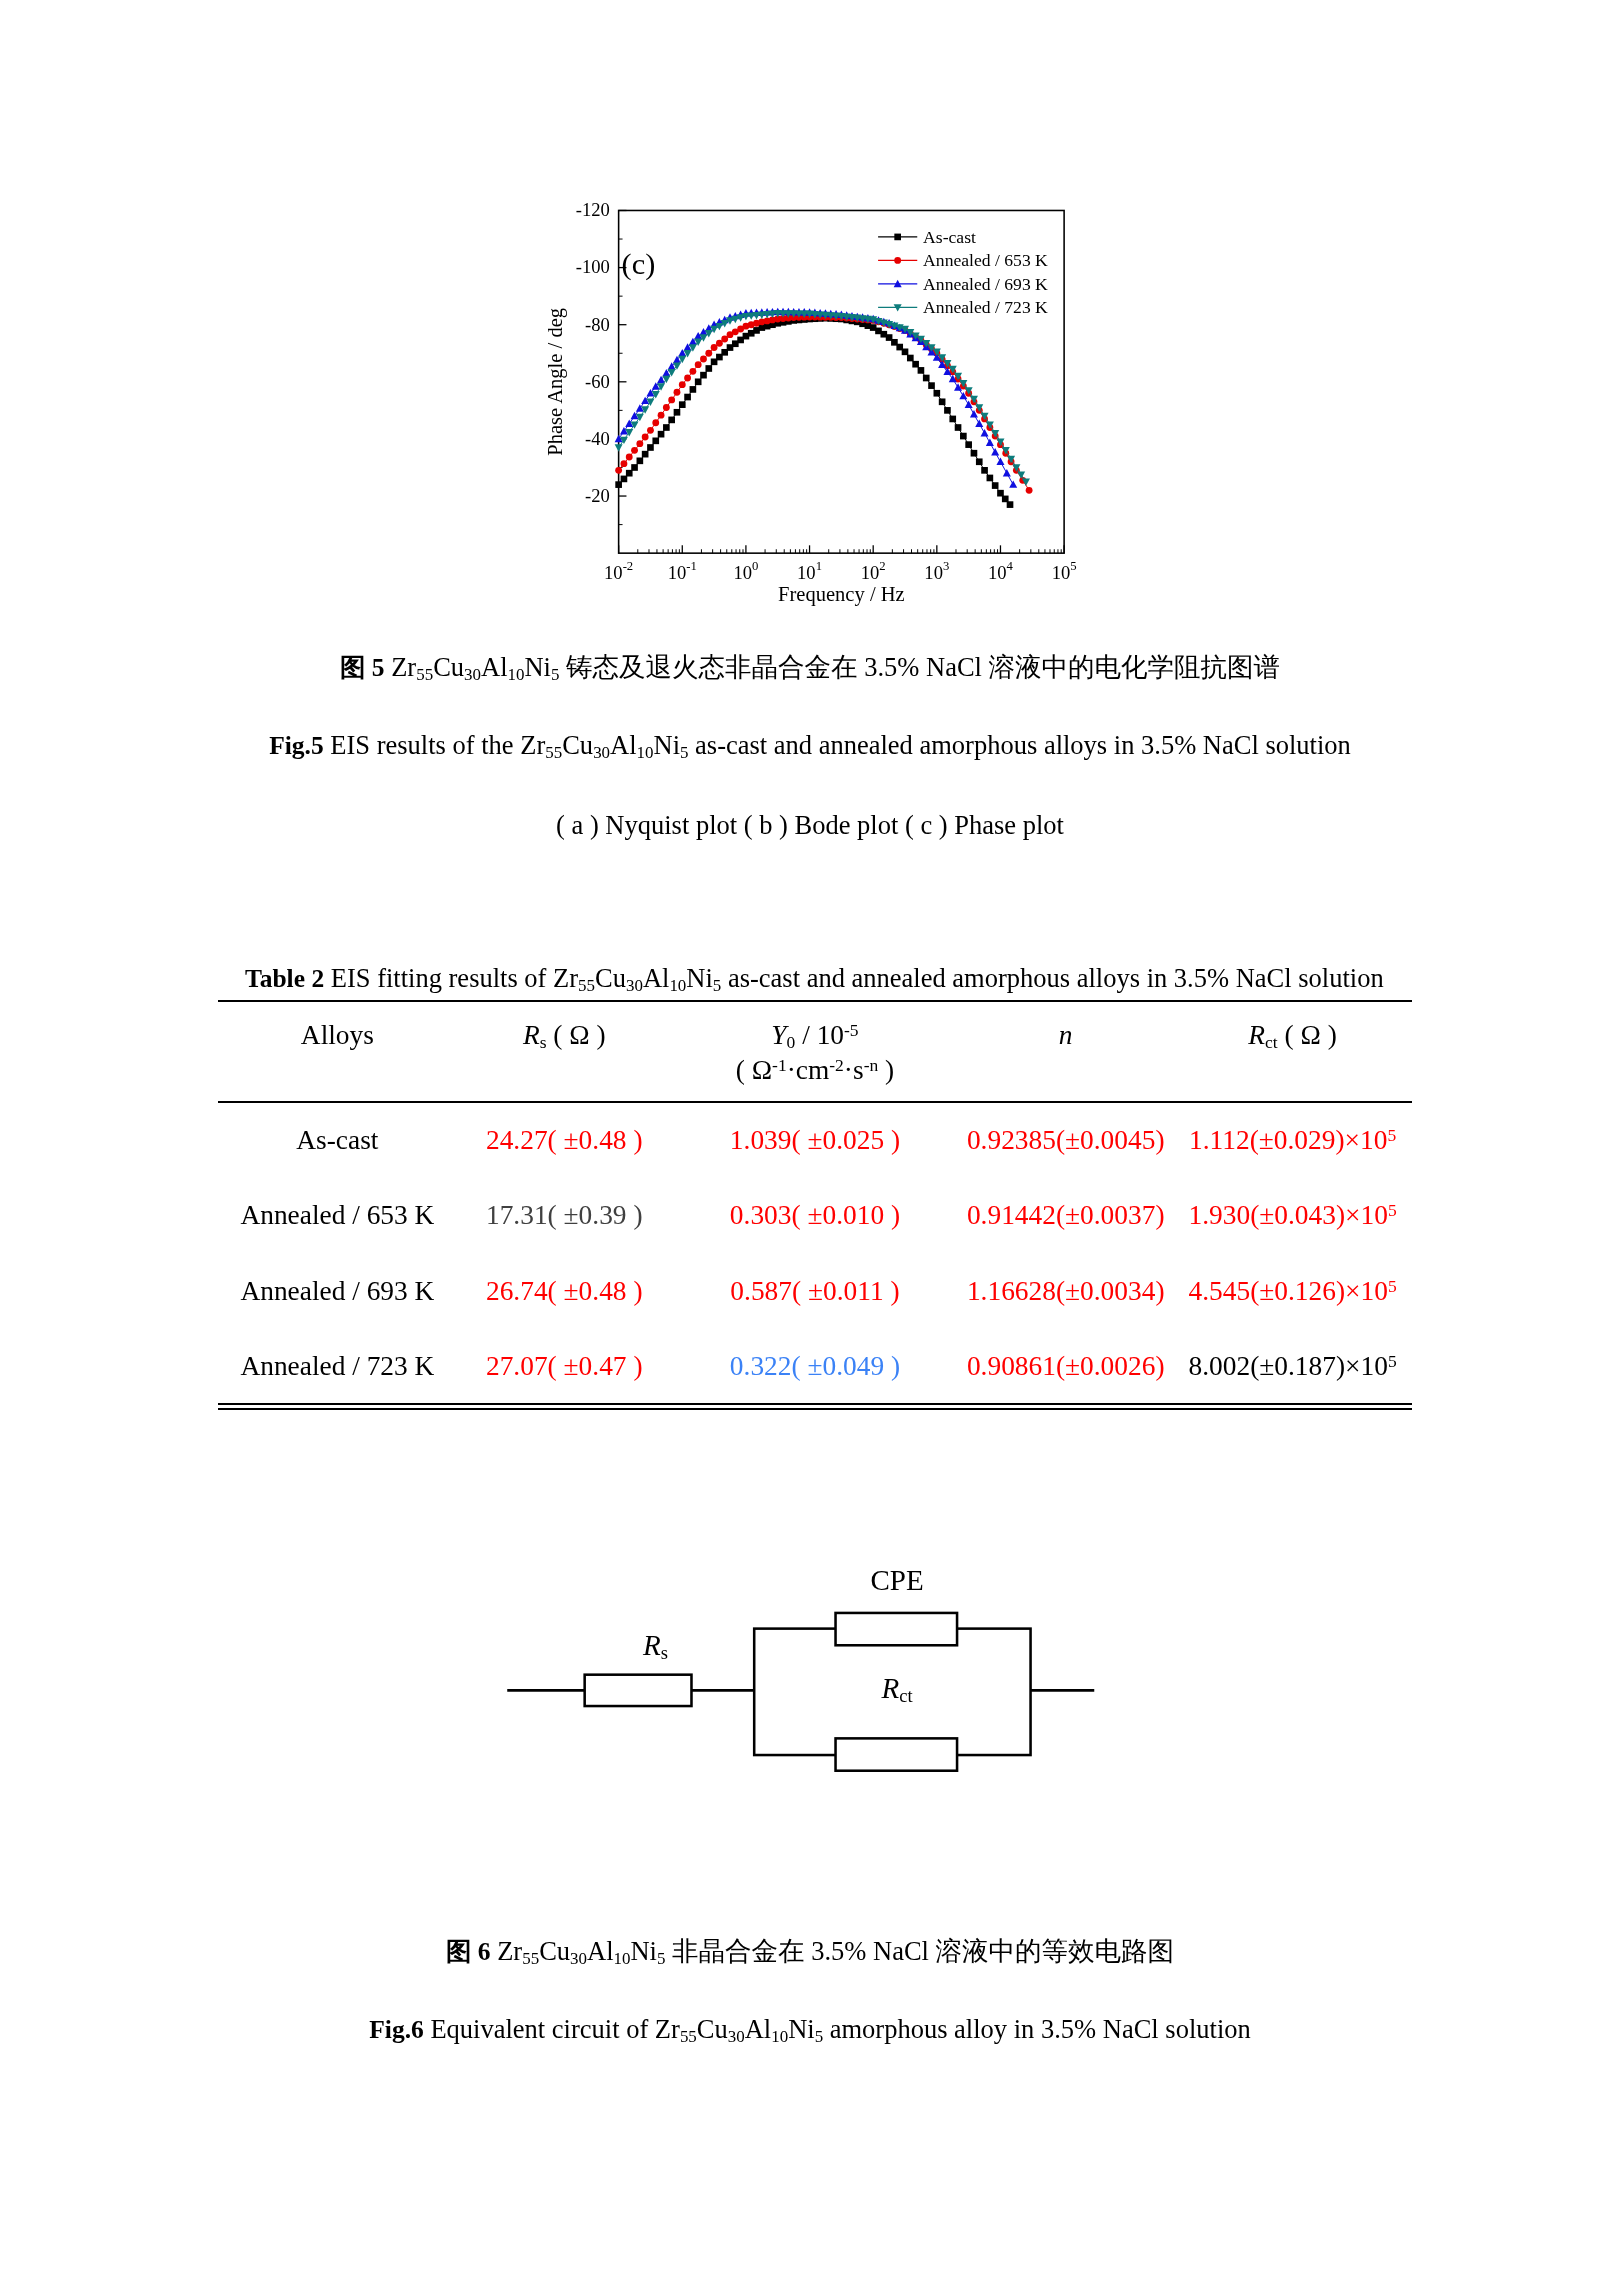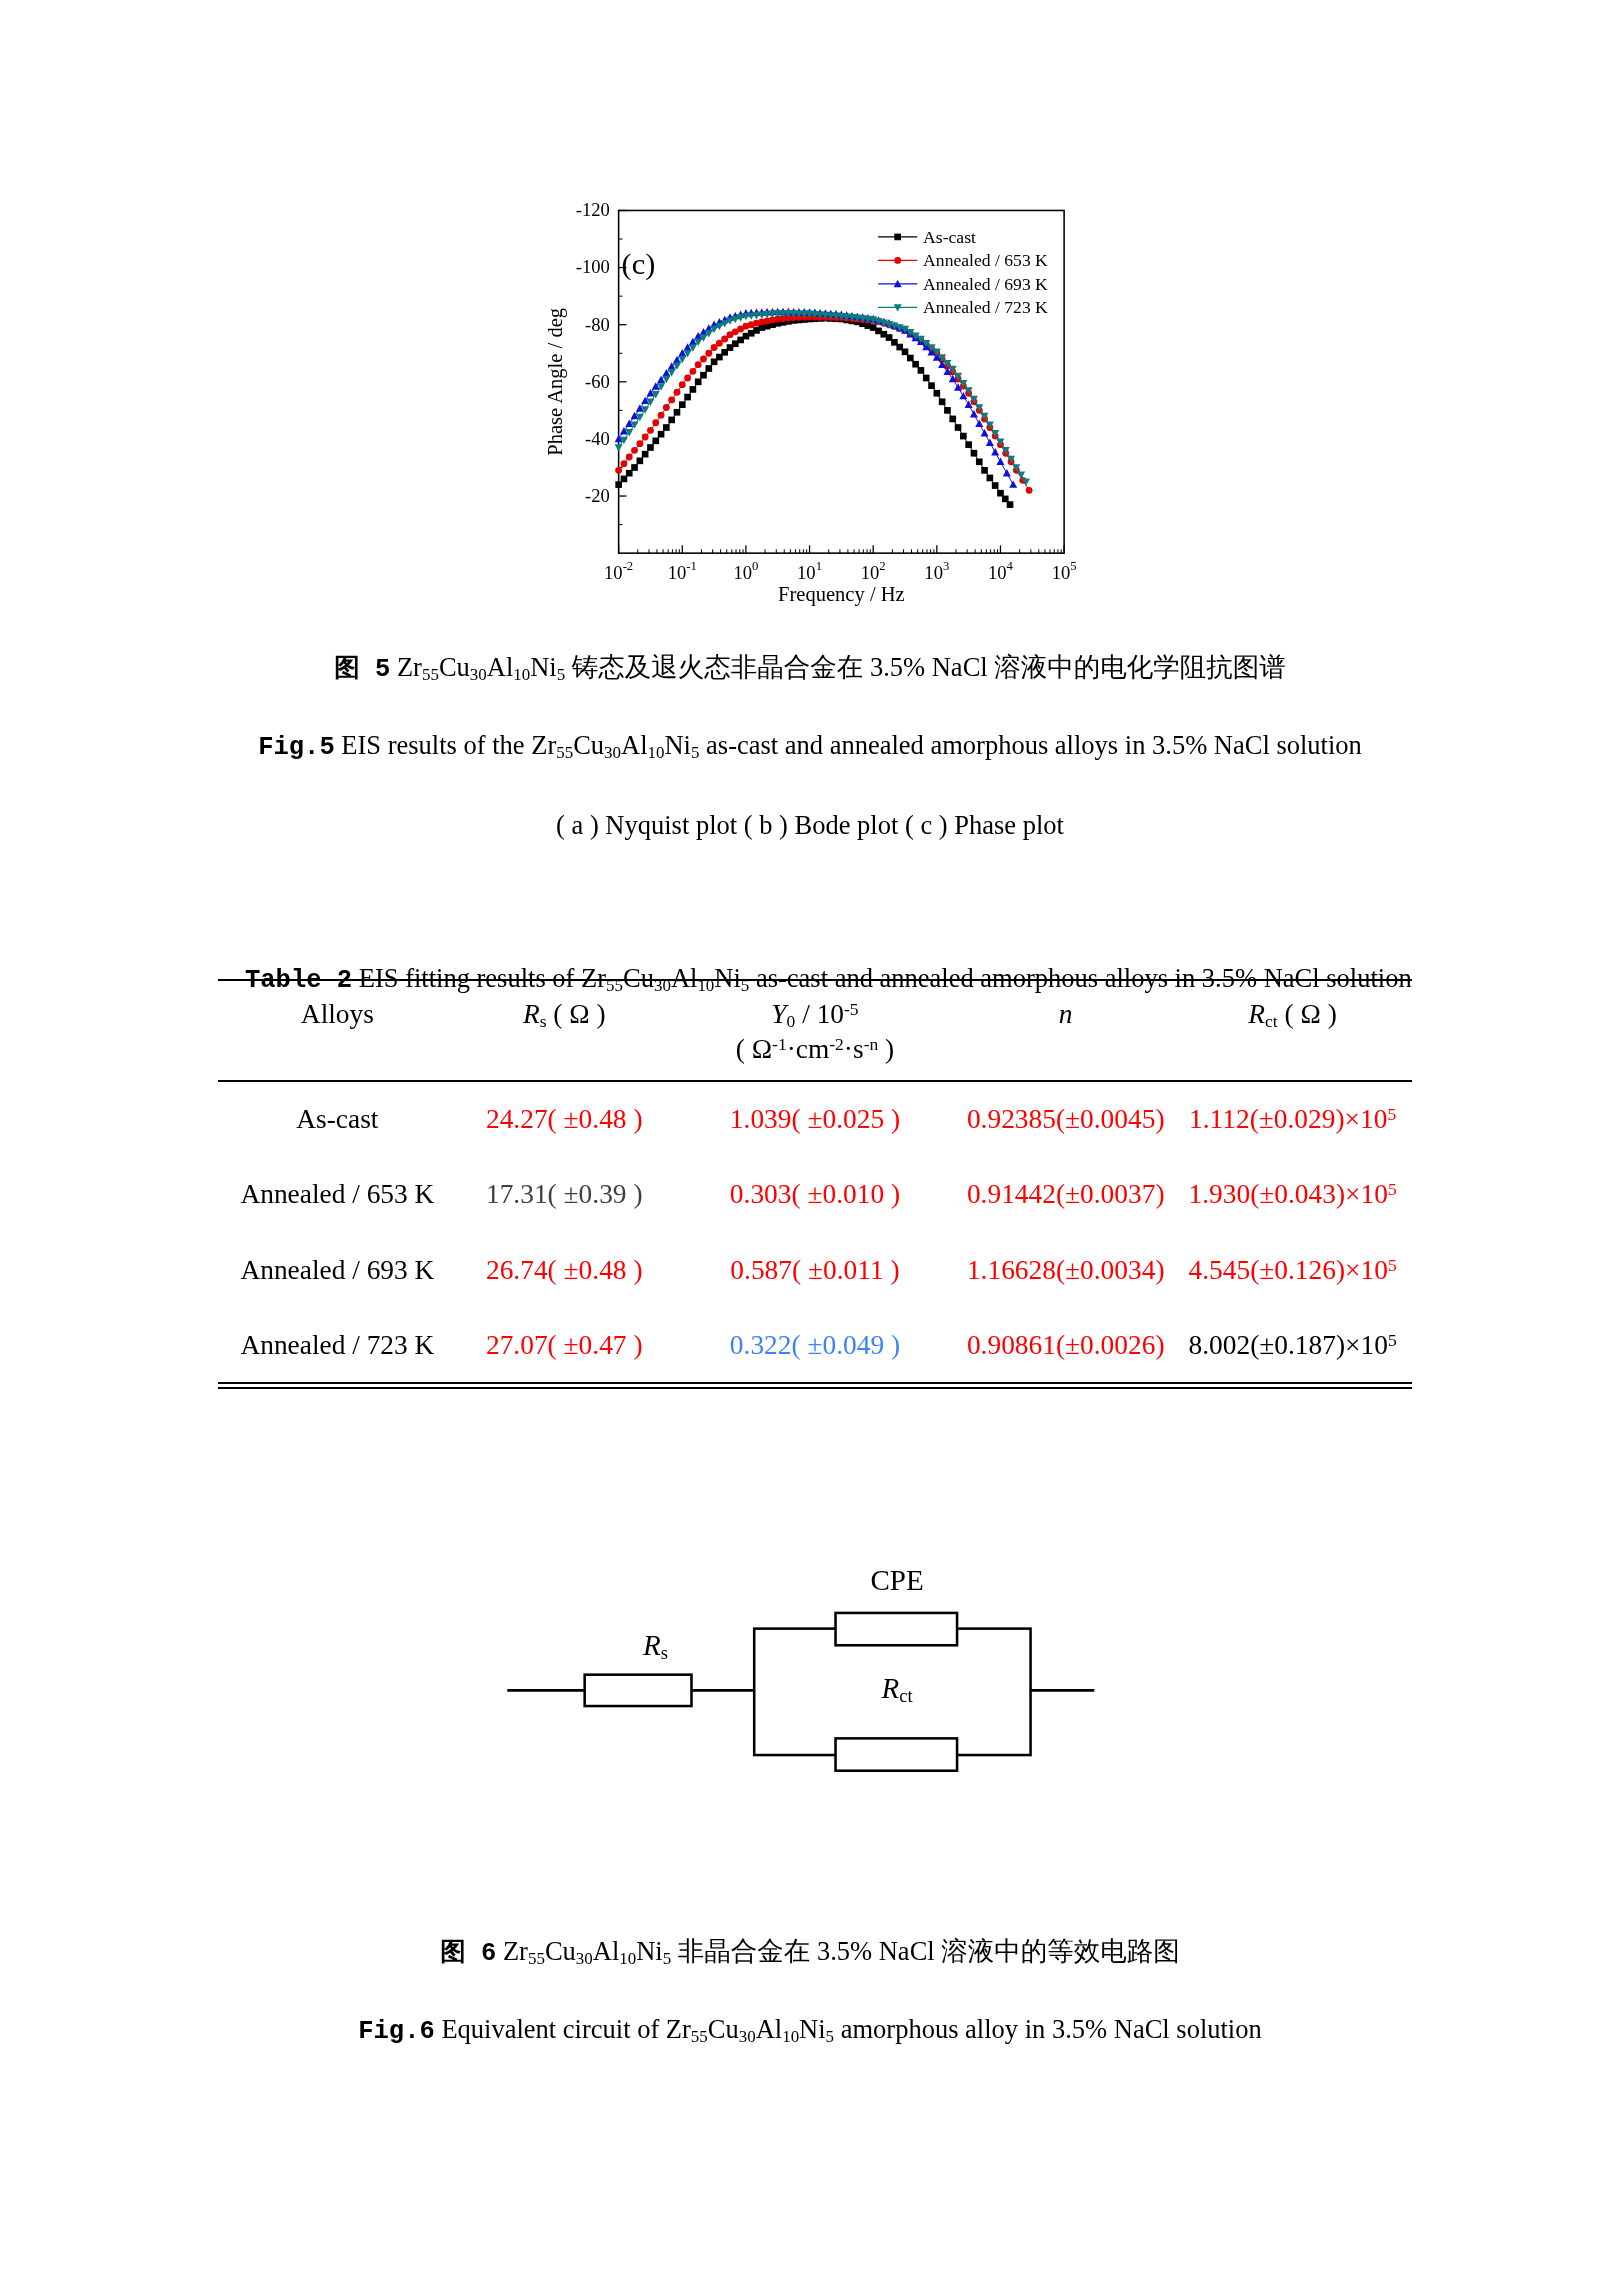--- a/index.html
+++ b/index.html
@@ -7,27 +7,27 @@
     position:relative;width:1620px;height:2293px;background:#ffffff;
     font-family:"Liberation Serif","DejaVu Serif",serif;color:#000;overflow:hidden;
   }
   sup,sub{font-size:64%;line-height:0;}
   sup{vertical-align:0.45em;}
   sub{vertical-align:-0.22em;margin-top:28px;}
   i{font-style:italic;}
 
   .caption-center{position:absolute;left:0;width:1620px;text-align:center;font-size:26.5px;white-space:nowrap;}
   .caption-left{position:absolute;left:245px;font-size:26.5px;white-space:nowrap;}
-  .cap-label{font-weight:bold;font-family:Liberation Mono, monospace;font-size:25.5px;}
+  .cap-label{font-weight:bold;font-family:Liberation Serif, serif;font-size:25.5px;}
 
   #chart-block{position:absolute;left:545px;top:186px;width:534px;height:421px;}
   #phase-chart{font-family:"Liberation Serif","DejaVu Serif",serif;}
 
   #fit-table{
-    position:absolute;left:218px;top:979px;width:1194px;
+    position:absolute;left:218px;top:1000px;width:1194px;
     border-collapse:collapse;font-size:27.4px;table-layout:fixed;
     border-top:2.9px solid #000;
   }
   #fit-table thead th{
     border-bottom:2px solid #000;font-weight:normal;text-align:center;
     vertical-align:top;padding:15.7px 0 11.8px;line-height:1.3;
   }
   #fit-table tbody td{
     text-align:center;padding:22.5px 0;line-height:1.1;
   }

